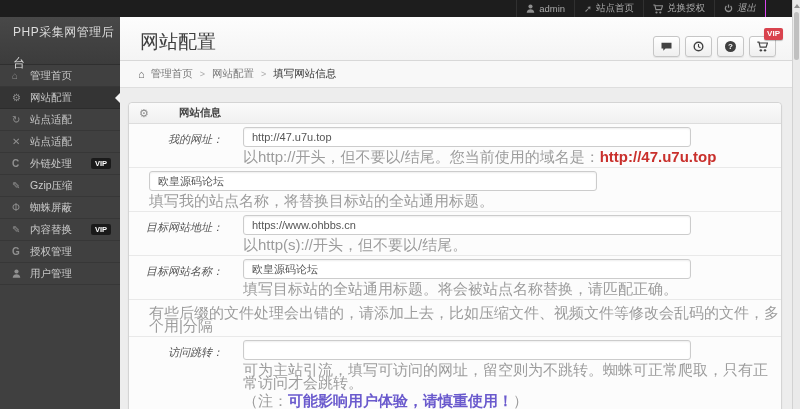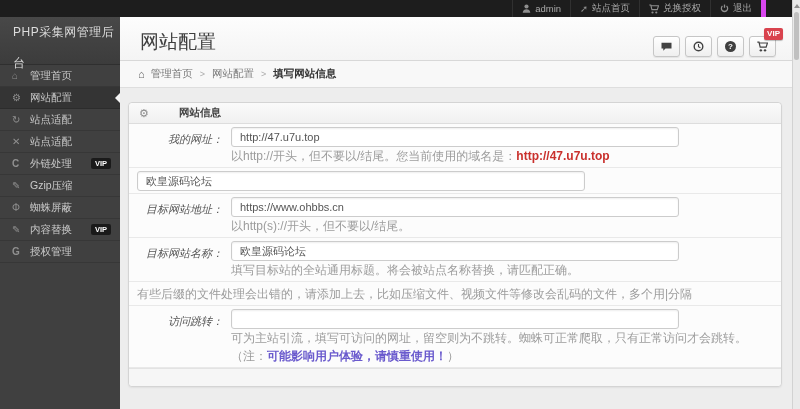--- a/index.html
+++ b/index.html
@@ -4,21 +4,21 @@
 <style>
   * { box-sizing: border-box; margin: 0; padding: 0; }
   html, body { width: 800px; height: 409px; }
   body { font-family: "Liberation Sans", sans-serif; position: relative; overflow: hidden; background: #ededed; }
 
   
   .topbar { position: absolute; top: 0; left: 0; width: 792px; height: 17px; background: #1d1d1d;
             display: flex; justify-content: flex-end; padding-right: 26px; z-index: 40; }
   .topbar-item { display: flex; align-items: center; gap: 4px; padding: 0 9px; font-size: 9.5px;
                  color: #a9a9a9; border-left: 1px solid #303030; cursor: pointer; }
-  .topbar-item:last-child { border-right: 5px solid #d946ef; }
+  .topbar-item:last-child { border-right: 1px solid #d946ef; font-style: italic; }
   .topbar-item .ticon { color: #8f8f8f; display: flex; align-items: center; }
 
   
   .sidebar { position: absolute; top: 17px; left: 0; width: 120px; height: 392px; background: #404040; z-index: 30; }
   .brand { height: 48px; line-height: 31px; padding-left: 13px; font-size: 12px; color: #dcdcdc;
            background: linear-gradient(#484848, #3c3c3c); border-bottom: 1px solid #2f2f2f; letter-spacing: .5px; }
   .side-item { position: relative; height: 22px; display: flex; align-items: center; padding-left: 12px;
                font-size: 10.5px; color: #c9c9c9; border-bottom: 1px solid rgba(0,0,0,.14); cursor: pointer; }
   .side-item .sicon { width: 18px; flex: none; color: #909090; font-size: 10px; line-height: 1; display: flex; align-items: center; }
   .side-item.active { background: #343434; }
@@ -40,37 +40,37 @@
   .q-circle { width: 11px; height: 11px; border-radius: 50%; background: #3f3f3f; color: #fff; font-size: 8px;
               font-weight: bold; display: flex; align-items: center; justify-content: center; }
   .vip-top { position: absolute; top: -9px; right: -8px; background: #d9434e; color: #fff; font-size: 8px;
              font-weight: bold; padding: 1px 3px; border-radius: 2px; line-height: 1.2; box-shadow: 0 1px 1px rgba(0,0,0,.25); }
 
   .breadcrumb { height: 27px; background: #f8f8f8; border-bottom: 1px solid #dedede; display: flex;
                 align-items: center; padding-left: 18px; font-size: 10.5px; color: #777; }
   .crumb-home { color: #6a6a6a; font-size: 11px; margin-right: 6px; }
   .crumb { cursor: pointer; }
   .crumb-sep { margin: 0 7px; color: #aaa; font-size: 9px; }
-  .crumb.current { font-weight: bold; color: #333; cursor: default; }
+  .crumb.current { font-weight: normal; color: #333; cursor: default; }
 
   .content { padding: 14px 10px 0 8px; }
   .panel { background: #fcfcfc; border: 1px solid #d4d4d4; border-radius: 4px; box-shadow: 0 1px 2px rgba(0,0,0,.06); }
   .panel-header { height: 21px; display: flex; align-items: center; gap: 7px; padding-left: 10px;
                   background: linear-gradient(#fafafa, #f0f0f0); border-bottom: 1px solid #ddd; border-radius: 4px 4px 0 0; }
   .panel-gear { color: #8a8a8a; font-size: 11px; line-height: 1; }
   .panel-title { font-size: 10.5px; font-weight: bold; color: #444; padding-left: 23px; }
 
   .field-row { display: flex; padding: 3px 0 2px; border-bottom: 1px solid #e9e9e9; }
   .field-row:last-of-type { border-bottom: none; }
   .field-label { width: 94px; flex: none; text-align: right; font-size: 11px; color: #555; padding-top: 5px; font-style: italic; }
-  .field-ctrl { margin-left: 8px; flex: 1; }
+  .field-ctrl { margin-left: 20px; flex: 1; }
   .text-input { width: 448px; height: 20px; border: 1px solid #ccc; border-radius: 3px; padding: 0 8px;
                 font-size: 11px; color: #555; background: #fff; box-shadow: inset 0 1px 2px rgba(0,0,0,.07);
                 font-family: inherit; display: block; }
-  .help { margin-top: 3px; font-size: 12px; color: #9c9c9c; line-height: 13px; padding-bottom: 2px; }
+  .help { margin-top: 3px; font-size: 15px; color: #9c9c9c; line-height: 13px; padding-bottom: 2px; }
   .hl-red { color: #c9302c; font-weight: bold; }
   .hl-purple { color: #6a5acd; font-weight: bold; }
 
   .panel-footer { padding: 7px 0 10px 102px; background: #f6f6f6; border-top: 1px solid #e3e3e3;
                   display: flex; gap: 6px; border-radius: 0 0 4px 4px; }
 
   
   .scrollbar { position: absolute; right: 0; top: 0; width: 8px; height: 409px; background: #eaeaea;
                border-left: 1px solid #d2d2d2; z-index: 50; }
   .scroll-arrow { position: absolute; top: 4px; left: 1px; width: 0; height: 0;
@@ -150,20 +150,29 @@
   </div>
   <div class="side-item">
     <span class="sicon">✎</span>
     <span>内容替换</span>
     <span class="vip-side">VIP</span>
   </div>
   <div class="side-item">
     <span class="sicon" style="font-weight:bold;">G</span>
     <span>授权管理</span>
   </div>
+  <div class="side-item">
+    <span class="sicon">
+      <svg width="9" height="9" viewBox="0 0 10 10" fill="currentColor">
+          <circle cx="5" cy="2.8" r="2.3"></circle>
+          <path d="M0.8 9.8 C0.8 6.8 3 5.8 5 5.8 C7 5.8 9.2 6.8 9.2 9.8 Z"></path>
+        </svg>
+    </span>
+    <span>用户管理</span>
+  </div>
 </div>
 
 <div class="main">
 
   <div class="page-header">
     <div class="page-title">网站配置</div>
     <div class="tools">
       <div class="tool-btn">
         <span>
           <svg width="11" height="10" viewBox="0 0 11 10" fill="currentColor">
@@ -215,20 +224,21 @@
         <div class="field-label">我的网址：</div>
         <div class="field-ctrl">
           <input class="text-input" type="text" value="http://47.u7u.top" style="">
           <div class="help"><span>以http://开头，但不要以/结尾。您当前使用的域名是：</span><span class="hl-red">http://47.u7u.top</span></div>
         </div>
       </div>
 
       <div class="field-row">
         <div class="field-ctrl">
           <input class="text-input" type="text" value="欧皇源码论坛" style="">
+          <div class="help">填写我的站点名称，将替换目标站的全站通用标题。</div>
         </div>
       </div>
 
       <div class="field-row">
         <div class="field-label">目标网站地址：</div>
         <div class="field-ctrl">
           <input class="text-input" type="text" value="https://www.ohbbs.cn" style="">
           <div class="help">以http(s)://开头，但不要以/结尾。</div>
         </div>
       </div>

